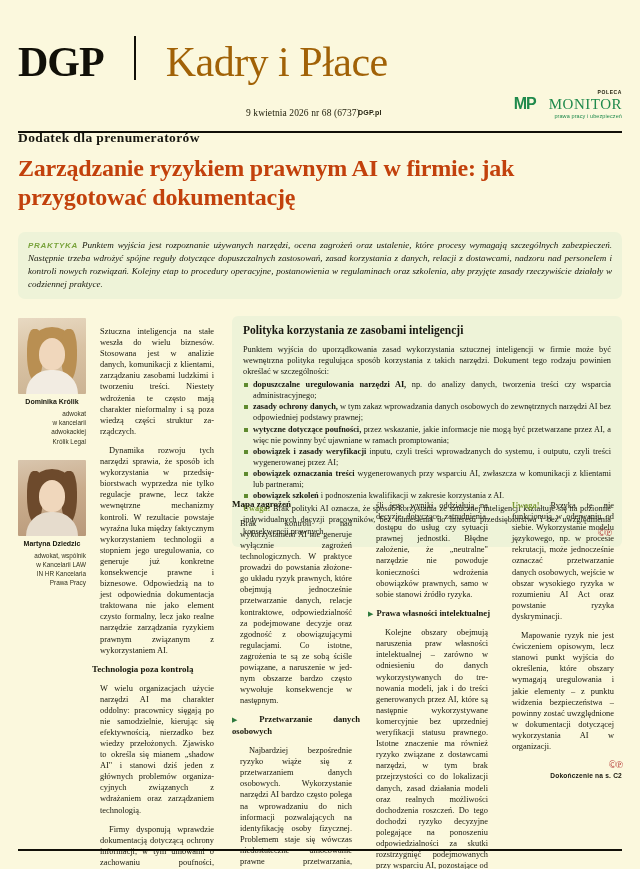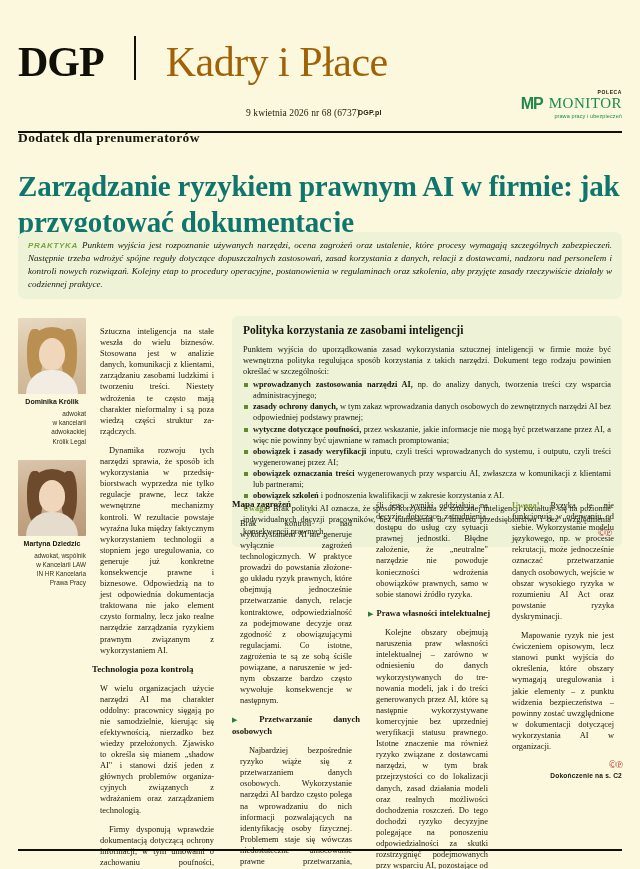--- a/index.html
+++ b/index.html
@@ -97,22 +97,23 @@
   .promo-kicker {
     font-family: "Liberation Sans", sans-serif;
     font-size: 5px;
     font-weight: bold;
     letter-spacing: 0.6px;
     color: #23220f;
     margin-bottom: 1px;
   }
   .promo-row {
     display: flex;
+    align-items: center;
     justify-content: flex-end;
-    gap: 6px;
+    gap: 13px;
   }
   .promo-mark {
     font-family: "Liberation Sans", sans-serif;
     font-weight: bold;
     font-size: 16px;
     color: #1f8a4c;
     line-height: 1;
     letter-spacing: -1px;
   }
   .promo-name {
@@ -135,25 +136,25 @@
     top: 131px;
     width: 604px;
     height: 2px;
     background: #111008;
   }
 
   
   .headline {
     position: absolute;
     left: 18px;
-    top: 150px;
+    top: 138px;
     width: 604px;
-    font-size: 29px;
+    font-size: 24px;
     line-height: 1.22;
-    color: #0f766e;
+    color: #c2410c;
     letter-spacing: -0.2px;
   }
 
   
   .lead-box {
     position: absolute;
     left: 18px;
     top: 232px;
     width: 604px;
     box-sizing: border-box;
@@ -440,21 +441,21 @@
     <h3>Technologia poza kontrolą</h3>
     <p class="noind">W wielu organizacjach użycie narzędzi AI ma charakter oddolny: pracownicy sięgają po nie samodzielnie, kierując się efektywnością, nie­rzadko bez wiedzy przełożonych. Zjawisko to określa się mianem „shadow AI" i stanowi dziś jeden z głównych problemów organiza­cyjnych związanych z wdrażaniem oraz za­rządzaniem technologią.</p>
     <p>Firmy dysponują wprawdzie dokumentacją dotyczącą ochrony informacji, w tym umowa­mi o zachowaniu poufności, politykami bez­pieczeństwa czy procedurami przetwarzania danych, jednak żaden z tych dokumentów nie był tworzony z myślą o wykorzystaniu AI. Nie określono bowiem, jakie dane mogą być do nich wprowadzane i do jakich systemów AI, w jakim zakresie wolno z nich korzystać ani kto ponosi odpowiedzialność za skutki ich użycia. Problem nie polega na braku re­gulacji, lecz na tym, że istniejące regulacje nie obejmują rzeczywistości, w której firma już funkcjonuje.</p>
 
   </div>
 
   <div class="feature">
     <h2>Polityka korzystania ze zasobami inteligencji</h2>
     <p>Punktem wyjścia do uporządkowania zasad wykorzystania sztucznej inteligencji w firmie może być wewnętrzna polityka regulująca sposób korzystania z takich narzędzi. Dokument tego rodzaju powinien określać w szczególności:</p>
     <ul>
-      <li><b>wprowadzanych zastosowania narzędzi AI,</b><span> np. do analizy danych, tworzenia treści czy wsparcia administracyjnego;</span></li>
+      <li><b>dopuszczalne uregulowania narzędzi AI,</b><span> np. do analizy danych, tworzenia treści czy wsparcia administracyjnego;</span></li>
       <li><b>zasady ochrony danych,</b><span> w tym zakaz wprowadzania danych osobowych do zewnętrz­nych narzędzi AI bez odpowiedniej podstawy prawnej;</span></li>
       <li><b>wytyczne dotyczące poufności,</b><span> przez wskazanie, jakie informacje nie mogą być prze­twarzane przez AI, a więc nie powinny być ujawniane w ramach promptowania;</span></li>
       <li><b>obowiązek i zasady weryfikacji</b><span> inputu, czyli treści wprowadzanych do systemu, i outputu, czyli treści wygenerowanej przez AI;</span></li>
       <li><b>obowiązek oznaczania treści</b><span> wygenerowanych przy wsparciu AI, zwłaszcza w komuni­kacji z klientami lub partnerami;</span></li>
       <li><b>obowiązek szkoleń</b><span> i podnoszenia kwalifikacji w zakresie korzystania z AI.</span></li>
     </ul>
     <p class="note">
       <span class="uw">Uwaga!</span>
       <span>Brak polityki AI oznacza, że sposób korzystania ze sztucznej inteligencji kształtuje się na poziomie indywidualnych decyzji pracowników, bez odniesienia do interesu przed­siębiorstwa i bez uwzględnienia konsekwencji prawnych.</span>
     </p>

